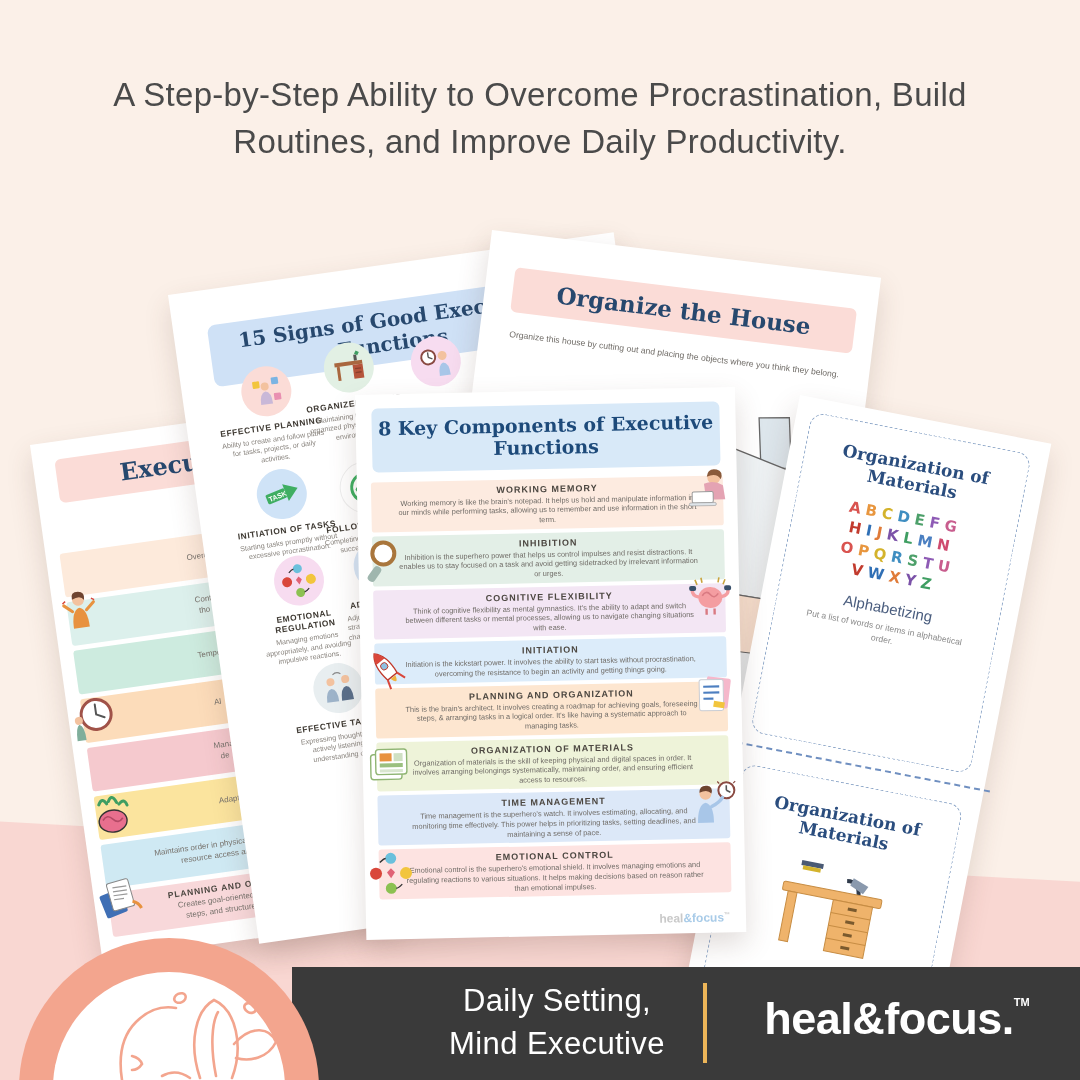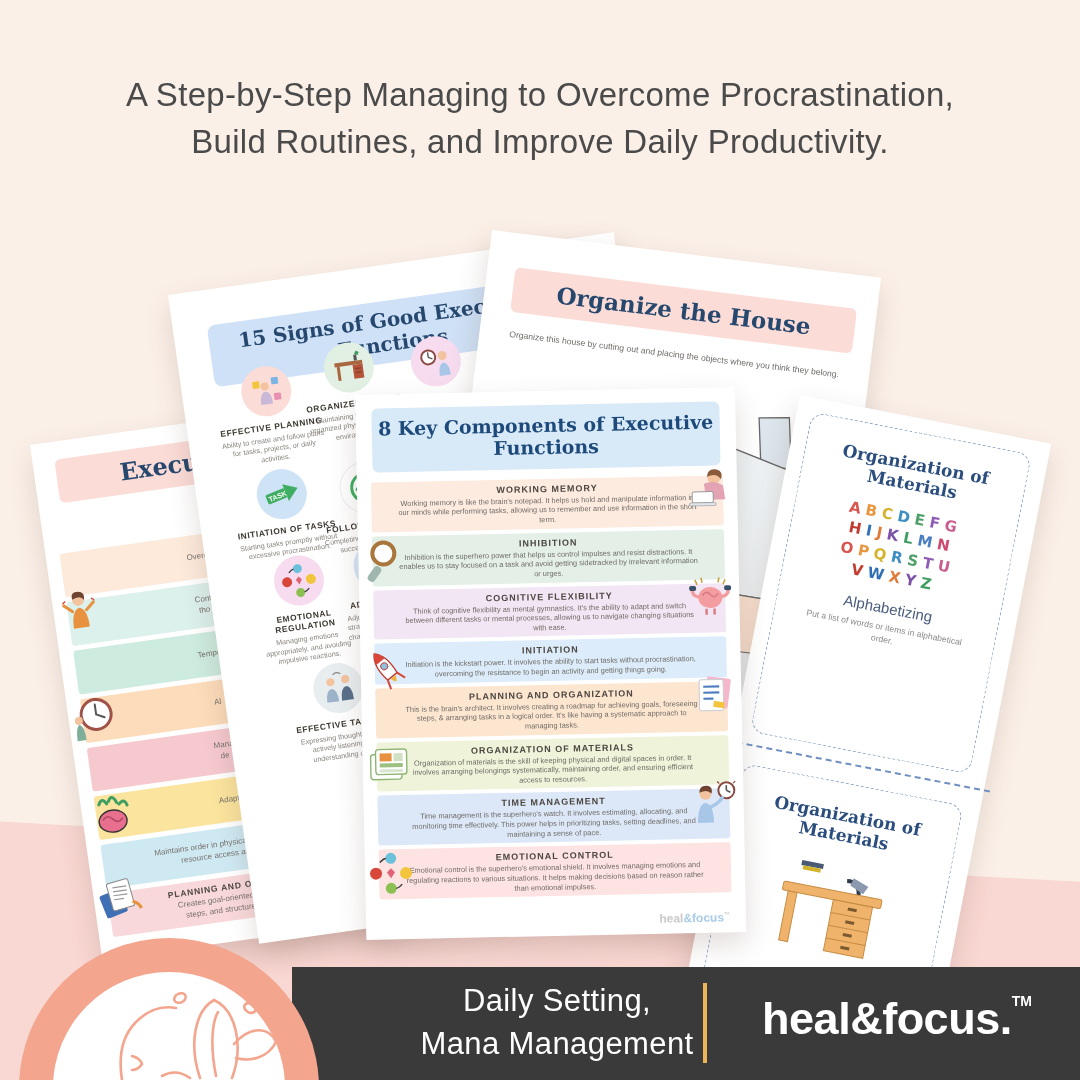--- a/index.html
+++ b/index.html
@@ -98,31 +98,31 @@
   .key-wm .b{color:#a8cbe8;}
   .key-wm sup{font-size:6px;}
 
   
   .footer{position:absolute;left:292px;top:967px;width:788px;height:113px;background:#3a3a3a;z-index:8;}
   .footer .cat{position:absolute;left:110px;top:13px;width:310px;text-align:center;color:#fff;
     font-size:31px;line-height:1.38;letter-spacing:.4px;}
   .footer .divider{position:absolute;left:411px;top:16px;width:4px;height:80px;background:#ecb558;}
   .footer .brand{position:absolute;left:450px;top:26px;width:310px;text-align:center;color:#fff;
     font-weight:bold;font-size:45px;letter-spacing:-.5px;}
-  .footer .brand sup{font-size:14px;vertical-align:28px;letter-spacing:0;}
+  .footer .brand sup{font-size:11px;vertical-align:28px;letter-spacing:0;}
 
   
   .badge{position:absolute;left:4px;top:926px;z-index:9;}
 </style>
 </head>
 <body>
 
 <div id="canvas">
 
-  <div class="headline">A Step-by-Step Managing to Overcome Procrastination, Build Routines, and Improve Daily Productivity.</div>
+  <div class="headline">A Step-by-Step Ability to Overcome Procrastination, Build Routines, and Improve Daily Productivity.</div>
 
   <div class="pink-band"></div>
 
   <div class="page page-exec">
     <div class="pill">Executive</div>
     <div class="exec-rows">
       <div class="exec-row er0">
         <span>Overc</span>
       </div>
       <div class="exec-row er1">
@@ -522,21 +522,21 @@
       <h4>EMOTIONAL CONTROL</h4>
       <p>Emotional control is the superhero's emotional shield. It involves managing emotions and regulating reactions to various situations. It helps making decisions based on reason rather than emotional impulses.</p>
     </div>
 
     <div class="key-wm"><span>heal</span><span class="b">&amp;focus</span><sup>™</sup></div>
   </div>
 
   <div class="footer">
     <div class="cat">
       <div>Daily Setting,</div>
-      <div>Mana Management</div>
+      <div>Mind Executive</div>
     </div>
     <div class="divider"></div>
     <div class="brand"><span>heal&amp;focus.</span><sup>TM</sup></div>
   </div>
 
   <svg class="badge" width="334" height="154" viewBox="0 0 334 154">
     <circle cx="165" cy="162" r="150" fill="#f3a58e"></circle>
     <circle cx="165" cy="162" r="116" fill="#ffffff"></circle>
     <defs>
         <path id="arcpath" d="M 39,205 A 132 132 0 0 1 291,205"></path>

